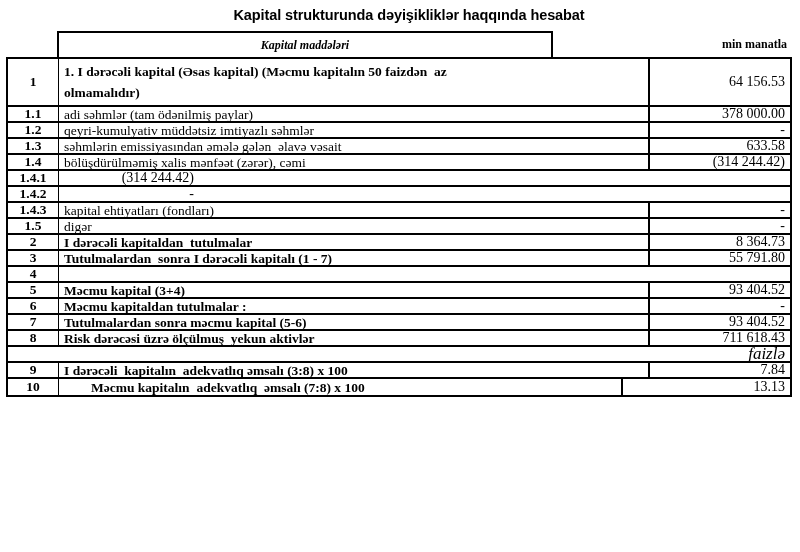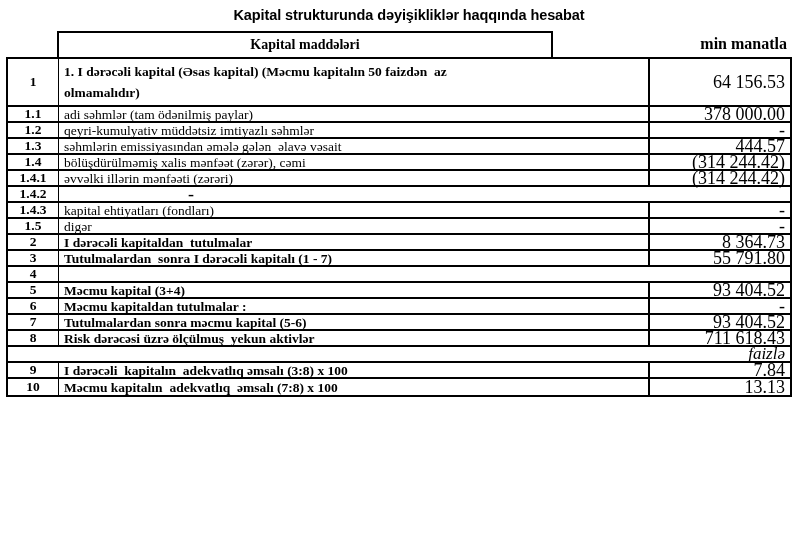--- a/index.html
+++ b/index.html
@@ -18,65 +18,65 @@
     font-weight: bold; font-size: 14.5px; line-height: 22px;
     letter-spacing: -0.1px;
     margin-left: 16px;
   }
 
   .hdr-a {
     position: absolute; left: 57px; top: 31px; width: 496px; height: 26px;
     box-sizing: border-box;
     border: 2px solid #000; border-bottom: none;
     display: flex; align-items: center; justify-content: center;
-    font-weight: bold; font-size: 14px;
+    font-weight: bold; font-size: 12px; font-style: italic;
   }
   .hdr-b {
     position: absolute; left: 652px; top: 31px; width: 140px; height: 26px;
     box-sizing: border-box;
     display: flex; align-items: center; justify-content: flex-end;
     padding-right: 5px;
-    font-weight: bold; font-size: 16px;
+    font-weight: bold; font-size: 12px;
   }
 
   .body-table {
     position: absolute; left: 6px; top: 57px; width: 786px;
     box-sizing: border-box;
     border: 2px solid #000;
     background: #fff;
   }
 
   .row {
     display: flex; height: 16px;
     box-sizing: border-box;
     border-bottom: 2px solid #000;
   }
   .row.tall { height: 48px; }
-  .row:last-child { border-bottom: none; }
+  .row:last-child { border-bottom: none; gap: 27px; }
 
   .c-num {
     width: 51px; box-sizing: border-box;
     border-right: 1px solid #000;
     display: flex; align-items: center; justify-content: center;
     font-weight: bold; font-size: 13.5px;
   }
   .c-label {
     flex: 1; box-sizing: border-box;
     border-right: 2px solid #000;
     display: flex; align-items: center;
     padding: 0 4px 0 5px;
     font-size: 13.5px; line-height: 21px;
     white-space: pre-wrap;
   }
   .row.bold .c-label { font-weight: bold; }
   .c-val {
     width: 140px; box-sizing: border-box;
     display: flex; align-items: center; justify-content: flex-end;
     padding-right: 5px;
-    font-size: 18px;
+    font-size: 14px;
     padding-left: 15px;
   }
 
   .row.unit-row {
     display: flex; align-items: center; justify-content: flex-end;
     padding-right: 5px; box-sizing: border-box;
     font-style: italic; font-size: 17px;
   }
 </style>
 </head>
@@ -103,30 +103,29 @@
         <div class="c-val">378 000.00</div>
       </div>
       <div class="row">
         <div class="c-num">1.2</div>
         <div class="c-label">qeyri-kumulyativ müddətsiz imtiyazlı səhmlər</div>
         <div class="c-val">-</div>
       </div>
       <div class="row">
         <div class="c-num">1.3</div>
         <div class="c-label">səhmlərin emissiyasından əmələ gələn  əlavə vəsait</div>
-        <div class="c-val">444.57</div>
+        <div class="c-val">633.58</div>
       </div>
       <div class="row">
         <div class="c-num">1.4</div>
         <div class="c-label">bölüşdürülməmiş xalis mənfəət (zərər), cəmi</div>
         <div class="c-val">(314 244.42)</div>
       </div>
       <div class="row">
         <div class="c-num">1.4.1</div>
-        <div class="c-label">əvvəlki illərin mənfəəti (zərəri)</div>
         <div class="c-val">(314 244.42)</div>
       </div>
       <div class="row">
         <div class="c-num">1.4.2</div>
         <div class="c-val">-</div>
       </div>
       <div class="row">
         <div class="c-num">1.4.3</div>
         <div class="c-label">kapital ehtiyatları (fondları)</div>
         <div class="c-val">-</div>

